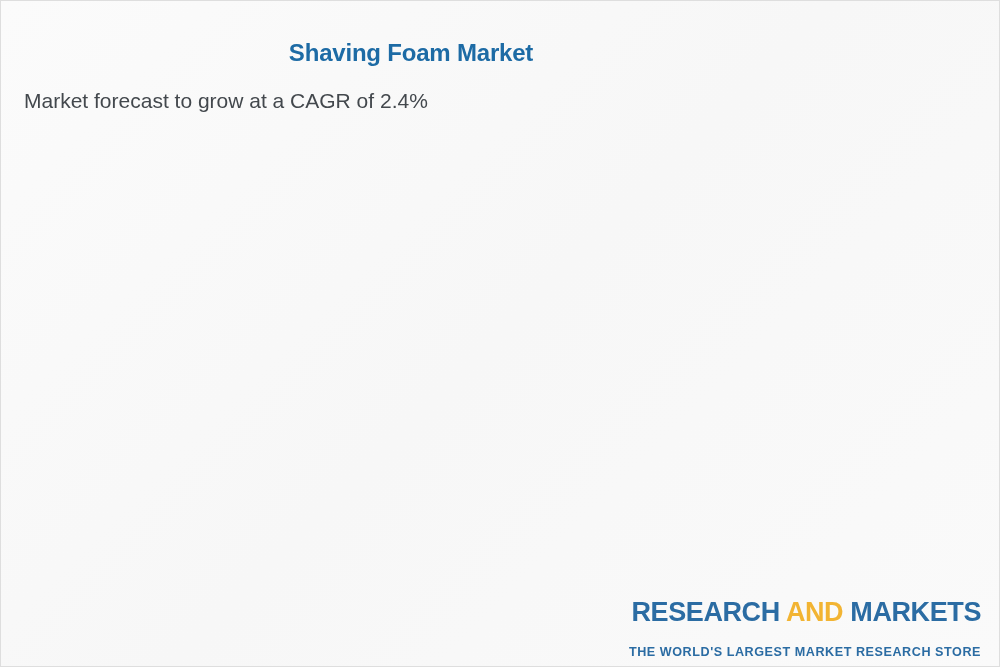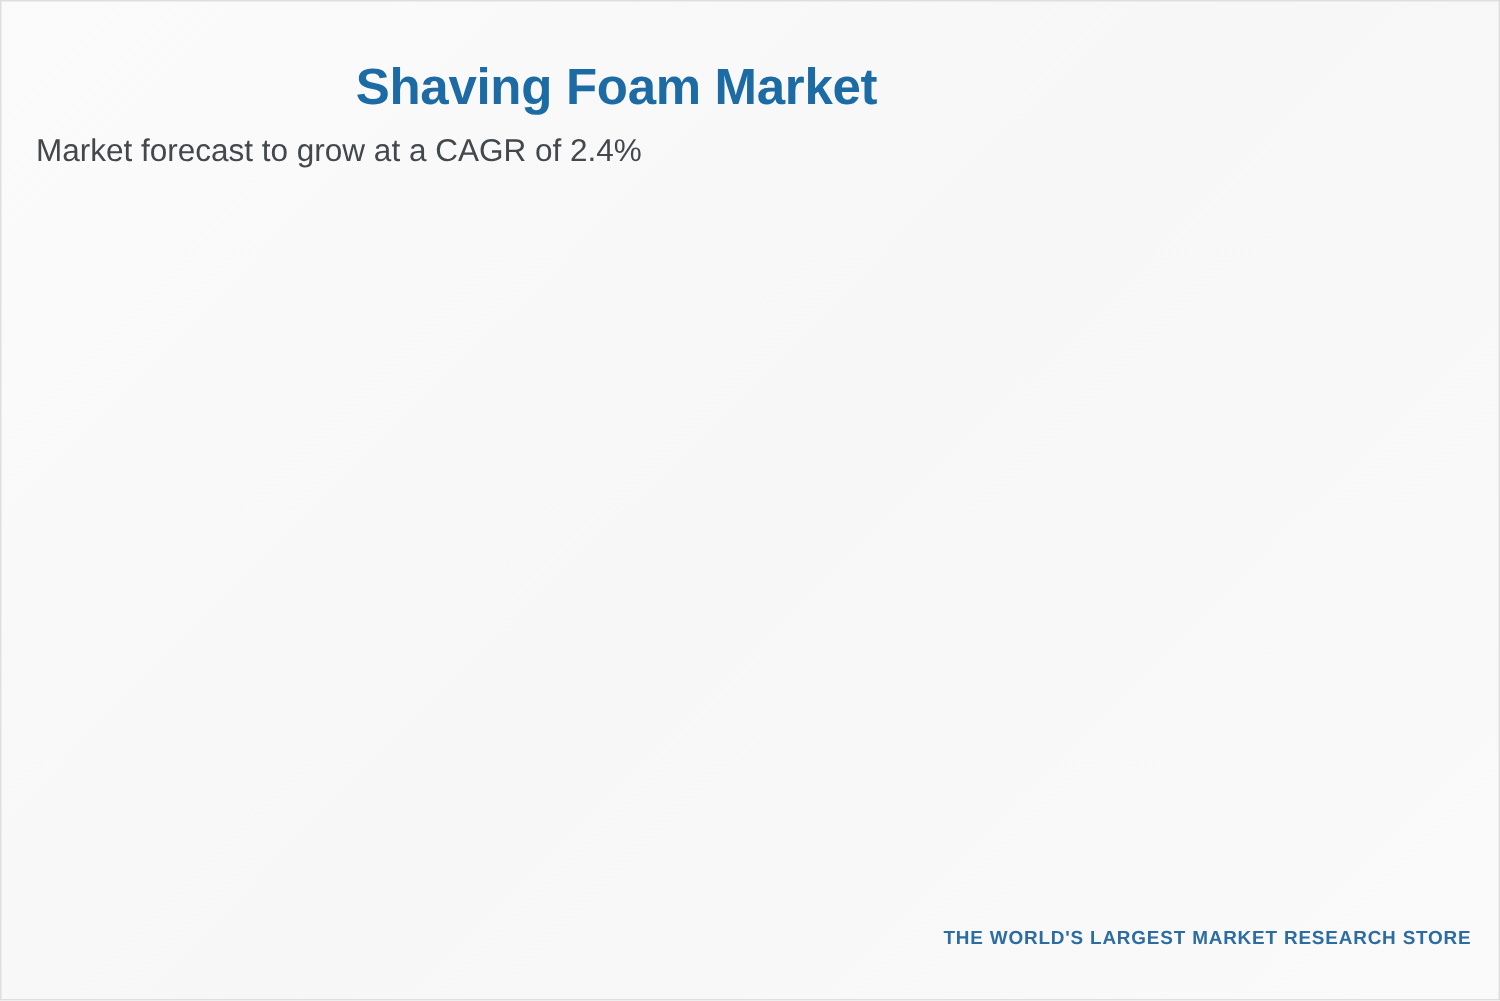--- a/index.html
+++ b/index.html
@@ -23,21 +23,21 @@
     overflow: hidden;
   }
 
   
   #chart-title {
     position: absolute;
     top: 38px;
     left: 0;
     width: 820px;
     text-align: center;
-    font-size: 34px;
+    font-size: 24px;
     font-weight: bold;
     color: #1d6ba5;
     letter-spacing: -0.2px;
   }
   #chart-subtitle {
     position: absolute;
     top: 88px;
     left: 0;
     width: 1000px;
     text-align: left;
@@ -122,16 +122,17 @@
 
       
 
       
     </div>
 
   </div>
 
 
   <div id="brand-logo">
+    <div class="brand-main"><span>RESEARCH </span><span class="brand-and">AND </span><span>MARKETS</span></div>
     <div class="brand-tag">THE WORLD'S LARGEST MARKET RESEARCH STORE</div>
   </div>
 
 </div>
 
 </body></html>

